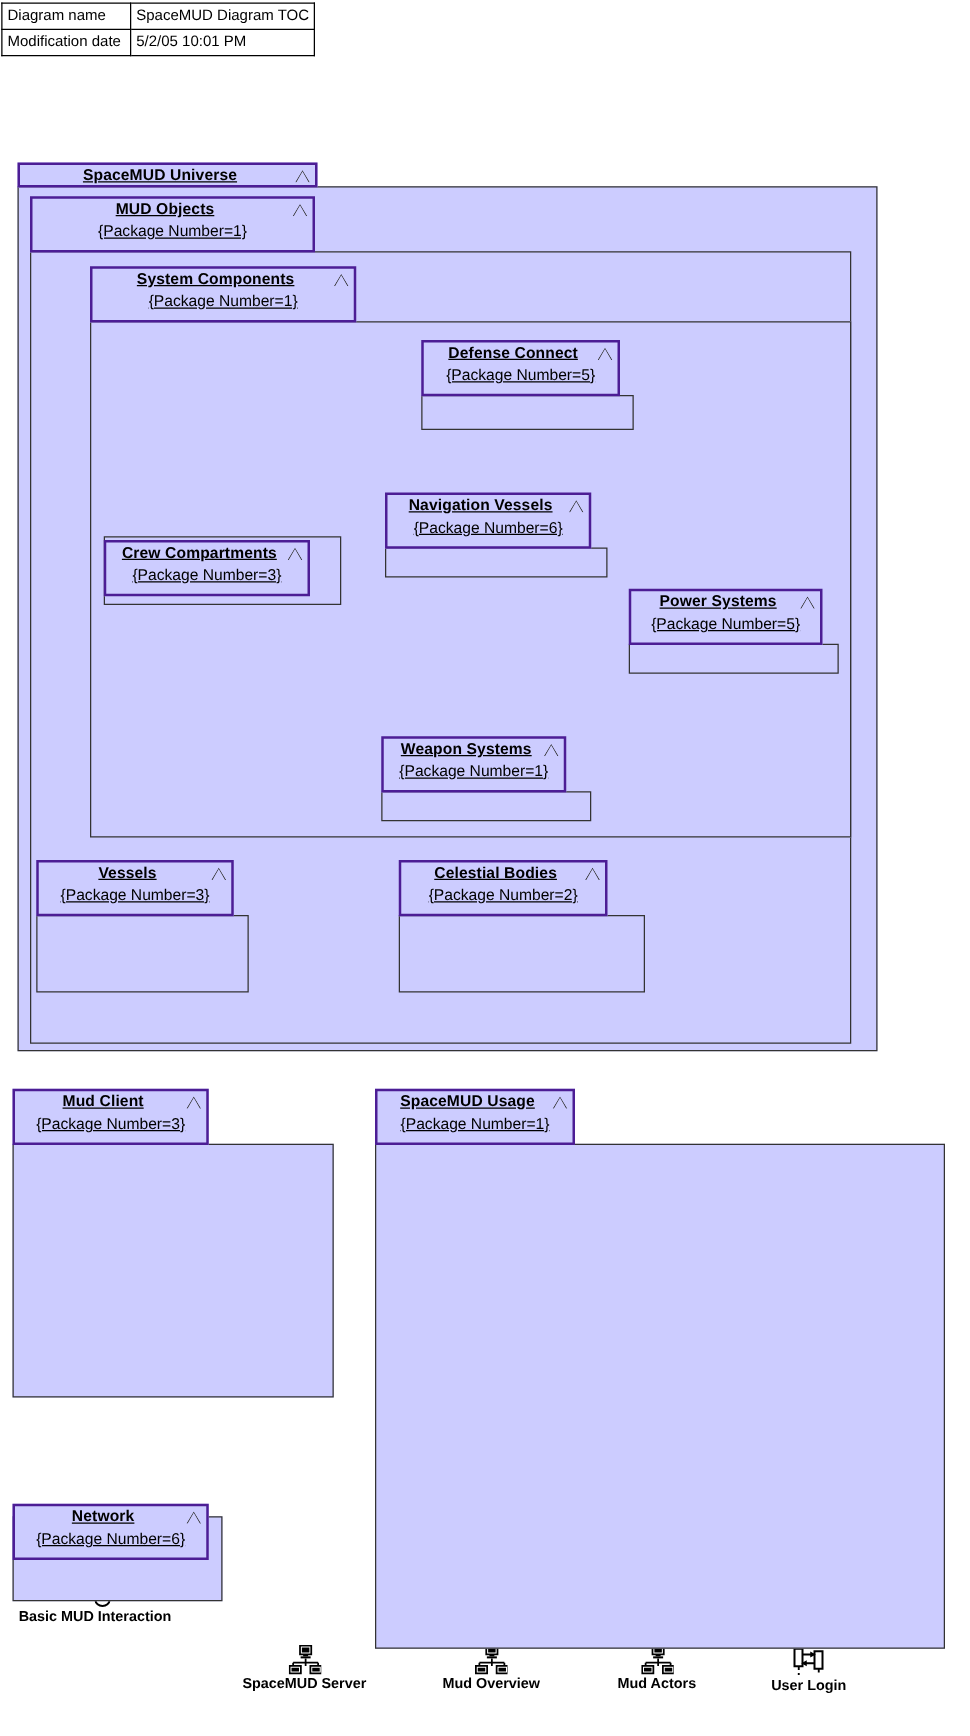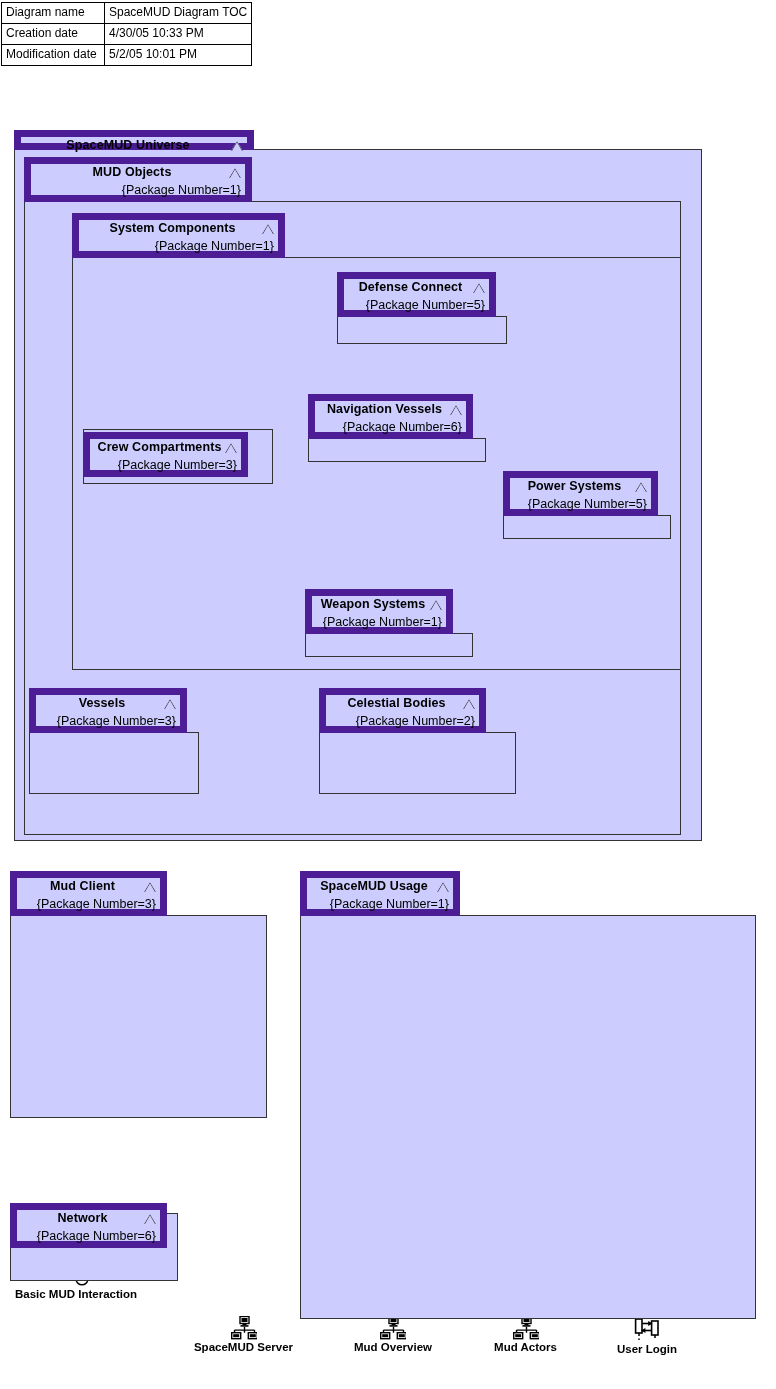--- a/index.html
+++ b/index.html
@@ -21,34 +21,35 @@
     background:#fff;
     height:15px;
   }
   .meta td.k{width:94px;}
   .meta td.v{width:138px;border-radius:10px;}
 
   
   .pkg{position:absolute;}
   .pkg-tab{
     position:absolute;left:0;top:0;
-    background:#ccccff;border:7px solid #4c1d95;
+    background:#ccccff;border:2px solid #4c1d95;
     box-sizing:border-box;
     z-index:3;
+    text-decoration:underline;
   }
   .pkg-title{
     display:block;text-align:center;
     font-weight:bold;font-size:12.5px;color:#000;
     line-height:17px;height:18px;
     padding:0 18px 0 6px;
     white-space:nowrap;
     letter-spacing:0.1px;
   }
   .pkg-num{
-    display:block;text-align:right;
+    display:block;text-align:center;
     font-size:12.5px;color:#000;
     line-height:17px;height:17px;
     padding:0 4px;
     white-space:nowrap;
   }
   .tri{
     position:absolute;right:4px;top:4px;
     width:0;height:0;
     border-left:6px solid transparent;
     border-right:6px solid transparent;
@@ -86,24 +87,20 @@
 
 <div class="canvas">
 
   <table class="meta">
     <tbody>
         <tr>
       <td class="k">Diagram name</td>
       <td class="v">SpaceMUD Diagram TOC</td>
     </tr>
     <tr>
-      <td class="k">Creation date</td>
-      <td class="v">4/30/05 10:33 PM</td>
-    </tr>
-    <tr>
       <td class="k">Modification date</td>
       <td class="v">5/2/05 10:01 PM</td>
     </tr>
   </tbody>
     </table>
 
   <div class="pkg" style="left:14px;top:130px;">
     <div class="pkg-body" style="left:0px;top:19px;width:688px;height:692px;"></div>
     <div class="pkg-tab" style="width:240px;height:20px;">
       <span class="pkg-title">SpaceMUD Universe</span>

